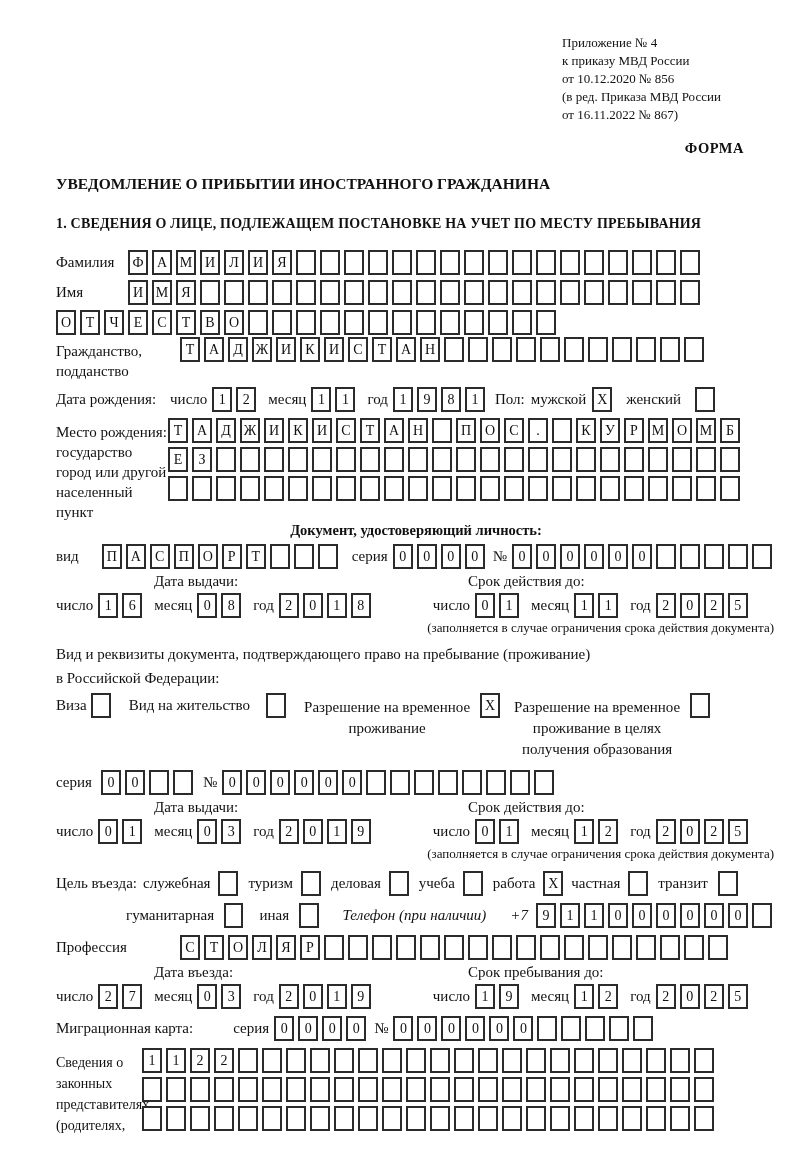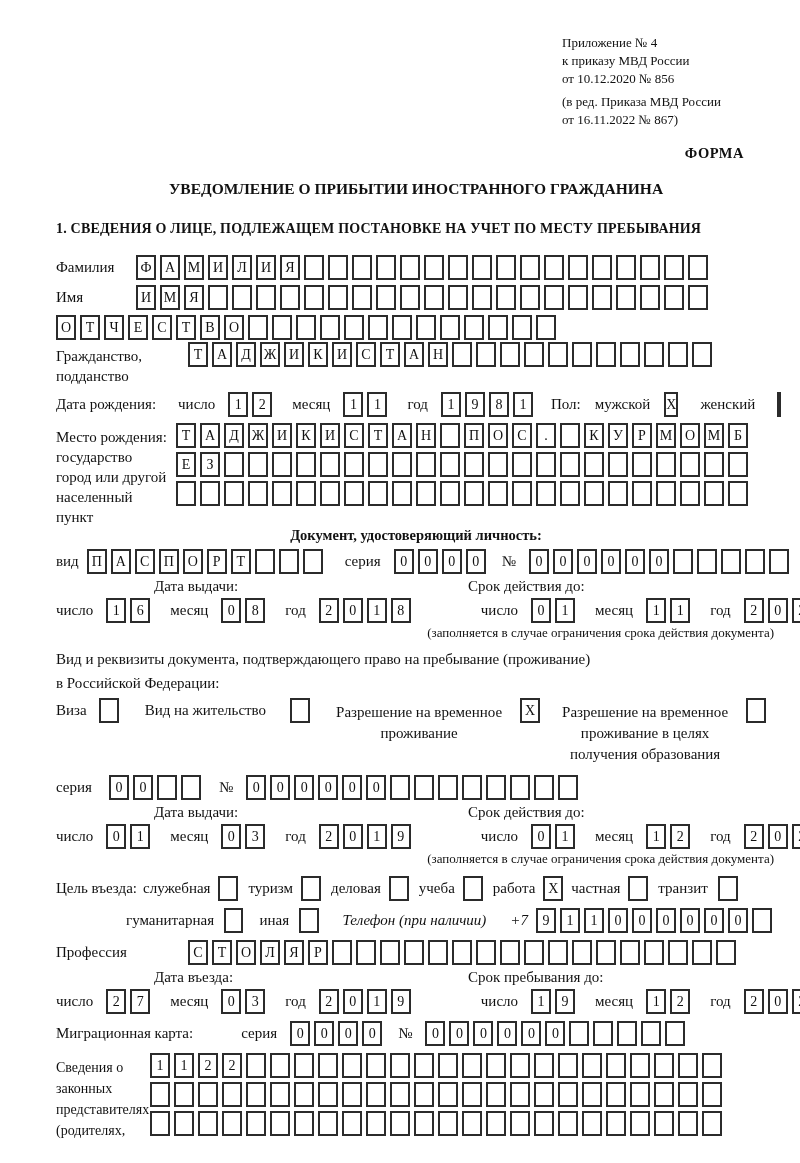--- a/index.html
+++ b/index.html
@@ -7,30 +7,30 @@
   body {
     width:800px; height:1163px;
     font-family:"Liberation Serif", serif;
     color:#111111;
     overflow:hidden;
   }
   .page { position:relative; width:800px; height:948px; padding:34px 24px 0 56px; background:#ffffff; }
 
   
   .appendix { margin-left:506px; font-size:13px; line-height:18px; }
-  .appendix .gap { margin-top:5px; }
+  .appendix .gap { }
   .forma { text-align:right; padding-right:32px; font-weight:bold; font-size:14.5px; margin-top:16px; letter-spacing:0.5px; }
 
   
-  .title { text-align:center; font-weight:bold; font-size:15.5px; line-height:21px; margin-top:16px; }
+  .title { font-weight:bold; font-size:15.5px; line-height:21px; margin-top:16px; }
   .blank-line { display:inline-block; width:58px; border-bottom:2px solid #333; height:14px; margin-left:10px; }
   .sec-heading { font-weight:bold; font-size:14px; margin-top:22px; letter-spacing:0.2px; }
 
   
-  .frow { display:flex; align-items:flex-start; margin-top:5px;gap:8px; }
+  .frow { display:flex; align-items:flex-start; margin-top:5px; }
   .flabel { font-size:15px; padding-top:4px; white-space:nowrap; }
   .lblcol { font-size:15px; line-height:20px; padding-top:4px; flex:none; }
   .boxes { white-space:nowrap; flex:none; }
   .cell {
     display:inline-block; width:20px; height:25px;
     border:2px solid #2b2b2b; margin-right:4px;
     font-size:14px; line-height:21px; text-align:center;
     vertical-align:top; background:#fff;
   }
   .cb { margin-right:0; }

